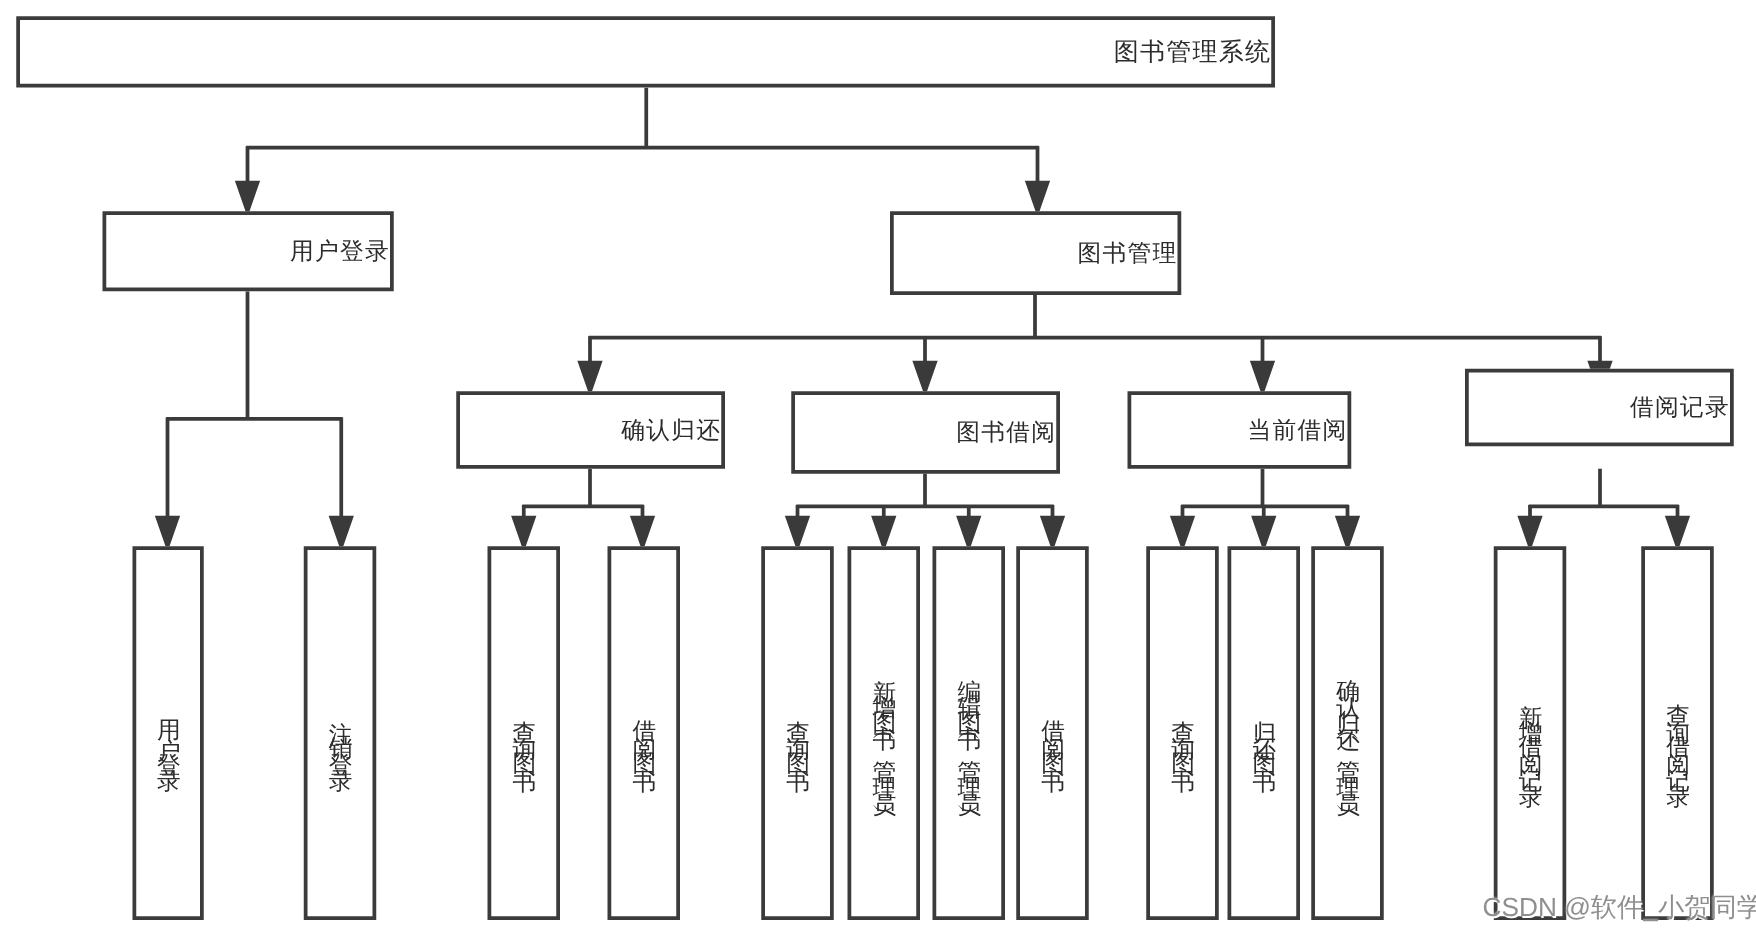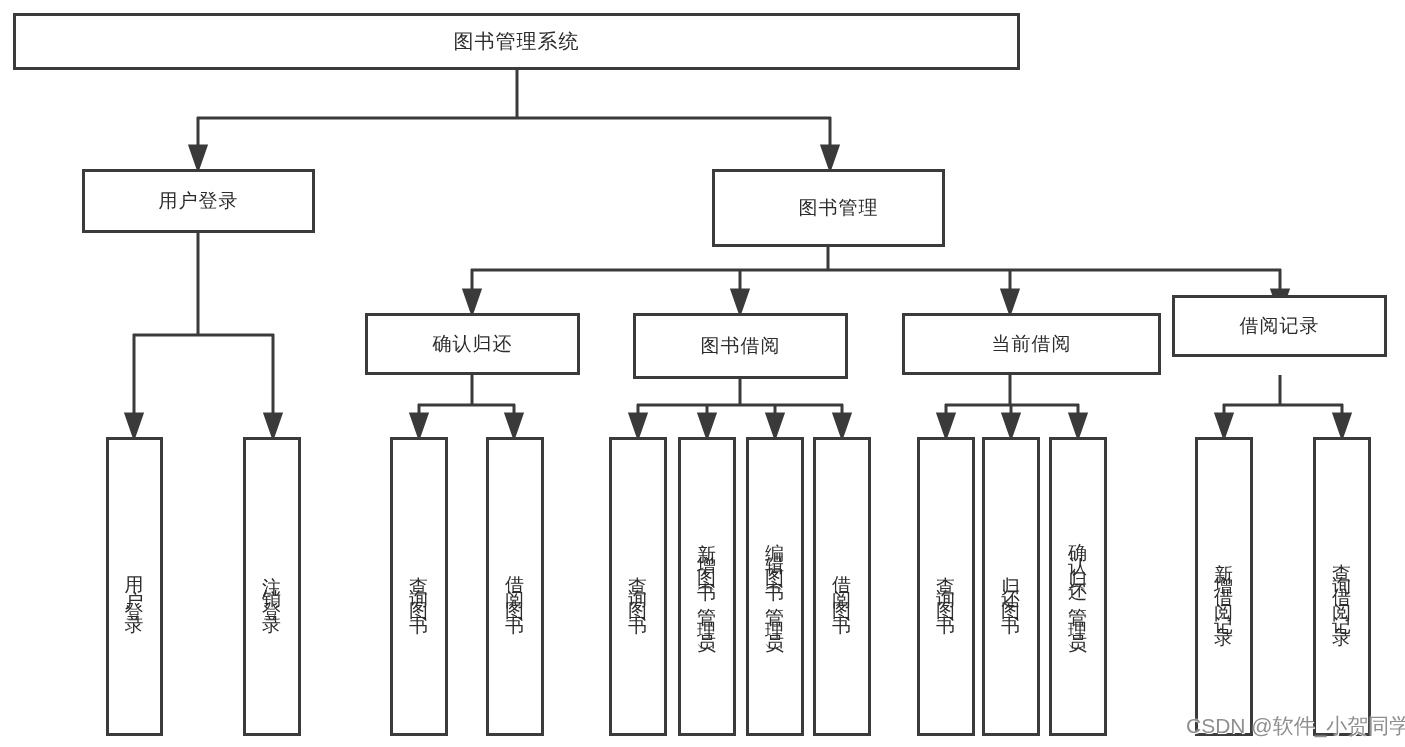--- a/index.html
+++ b/index.html
@@ -12,37 +12,37 @@
   }
   .lines{position:absolute;left:0;top:0;width:1405px;height:747px;pointer-events:none;}
   .node{
     position:absolute;
     box-sizing:border-box;
     border:3px solid #3b3b3b;
     background:#ffffff;
     display:flex;align-items:center;justify-content:center;
     color:#2c2c2c;
   }
-  .hbox{font-size:19px;letter-spacing:1px;}
+  .hbox{font-size:19px;letter-spacing:1px;justify-content:flex-end;}
   .vbox span{
     writing-mode:vertical-rl;
     font-size:19px;
     letter-spacing:13px;
     line-height:1;
     color:#2c2c2c;
   }
   
   .n-root{left:13px;top:13px;width:1007px;height:57px;font-size:20px;}
   
   .n-user-login{left:82px;top:169px;width:233px;height:64px;}
-  .n-book-mgmt{left:712px;top:169px;width:233px;height:78px;padding-left:20px;}
+  .n-book-mgmt{left:712px;top:169px;width:233px;height:67px;padding-left:20px;}
   
   .n-new-rec{left:365px;top:313px;width:215px;height:62px;}
   .n-borrowing{left:633px;top:313px;width:215px;height:66px;}
-  .n-current{left:902px;top:313px;width:259px;height:62px;}
+  .n-current{left:902px;top:313px;width:179px;height:62px;}
   .n-records{left:1172px;top:295px;width:215px;height:62px;}
   
   .v{top:437px;width:58px;height:299px;}
   .n-login{left:106px;width:57px;}
   .n-logout{left:243px;}
   .n-query1{left:390px;}
   .n-borrow1{left:486px;}
   .n-query2{left:609px;}
   .n-add-books{left:678px;}
   .n-edit-books{left:746px;}

